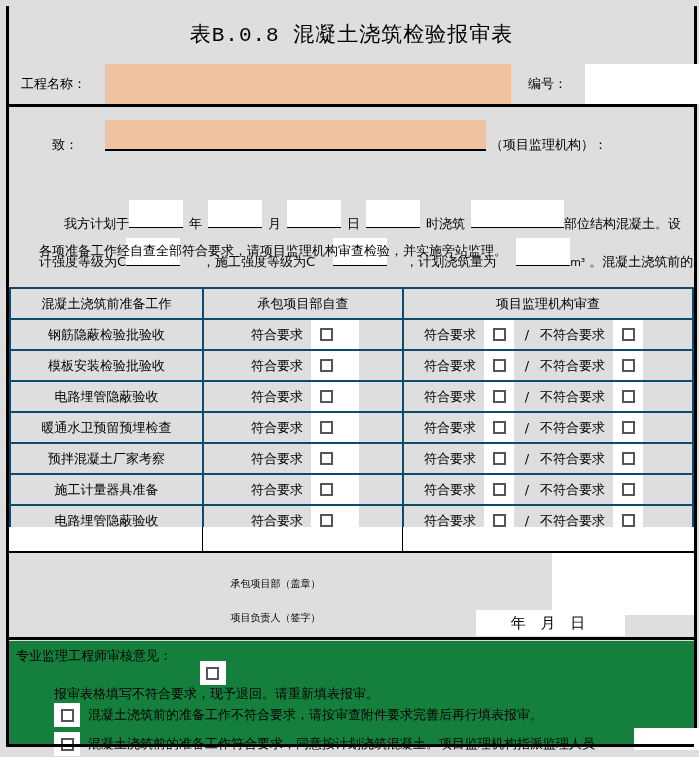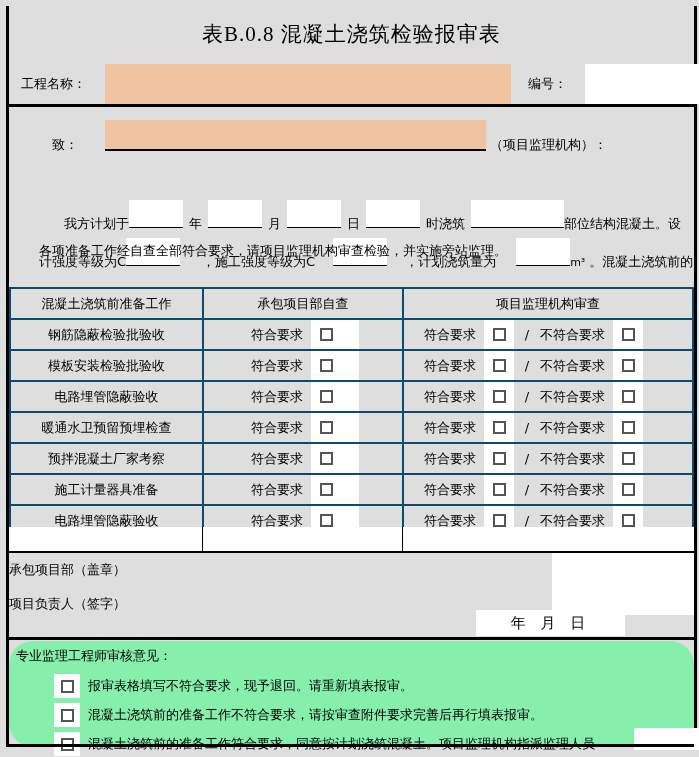--- a/index.html
+++ b/index.html
@@ -51,21 +51,21 @@
     height: 52px;
     display: flex;
     align-items: center;
     justify-content: center;
     background: #dedede;
   }
   .title-text {
     font-size: 21px;
     letter-spacing: 1px;
     font-weight: 500;
-    font-family: Liberation Serif, serif;
+    font-family: Liberation Mono, monospace;
   }
 
   
   .proj-row {
     position: absolute;
     left: 9px;
     top: 62px;
     width: 685px;
     height: 44px;
     background: #dedede;
@@ -264,24 +264,25 @@
   .sign-white-right {
     position: absolute;
     left: 543px;
     top: 0;
     width: 142px;
     height: 62px;
     background: #ffffff;
   }
   .sign-line {
     position: absolute;
-    font-size: 13px;
-    text-align: left;
+    font-size: 10px;
+    text-align: center;
     width: 533px;
     left: 0;
+    margin-top: 16px;
   }
   .date-white {
     position: absolute;
     left: 467px;
     top: 57px;
     width: 149px;
     height: 26px;
     background: #ffffff;
   }
   .date-text {
@@ -296,22 +297,21 @@
     letter-spacing: 5px;
   }
 
   
   .opin-block {
     position: absolute;
     left: 9px;
     top: 641px;
     width: 685px;
     height: 106px;
-    background: #86efac;
-    border-radius: 24px;
+    background: #15803d;
   }
   .opin-title {
     position: absolute;
     left: 7px;
     top: 6px;
     font-size: 13px;
   }
   .opin-item {
     position: absolute;
     left: 45px;
@@ -602,21 +602,21 @@
     <div class="sign-white-right"></div>
     <div class="sign-line" style="top:8px;">承包项目部（盖章）</div>
     <div class="sign-line" style="top:42px;">项目负责人（签字）</div>
     <div class="date-white"></div>
     <div class="date-text">年  月  日</div>
   </div>
   <div class="hrule" style="left:9px; top:637px; width:685px; height:3px;"></div>
 
   <div class="opin-block">
     <div class="opin-title">专业监理工程师审核意见：</div>
-    <div class="opin-item" style="top:33px;">
+    <div class="opin-item" style="top:20px;flex-direction:column;">
       <span class="opin-chk-wrap">
           <span class="chk"></span>
         </span>
       <span>报审表格填写不符合要求，现予退回。请重新填表报审。</span>
     </div>
     <div class="opin-item" style="top:62px;">
       <span class="opin-chk-wrap">
           <span class="chk"></span>
         </span>
       <span>混凝土浇筑前的准备工作不符合要求，请按审查附件要求完善后再行填表报审。</span>

